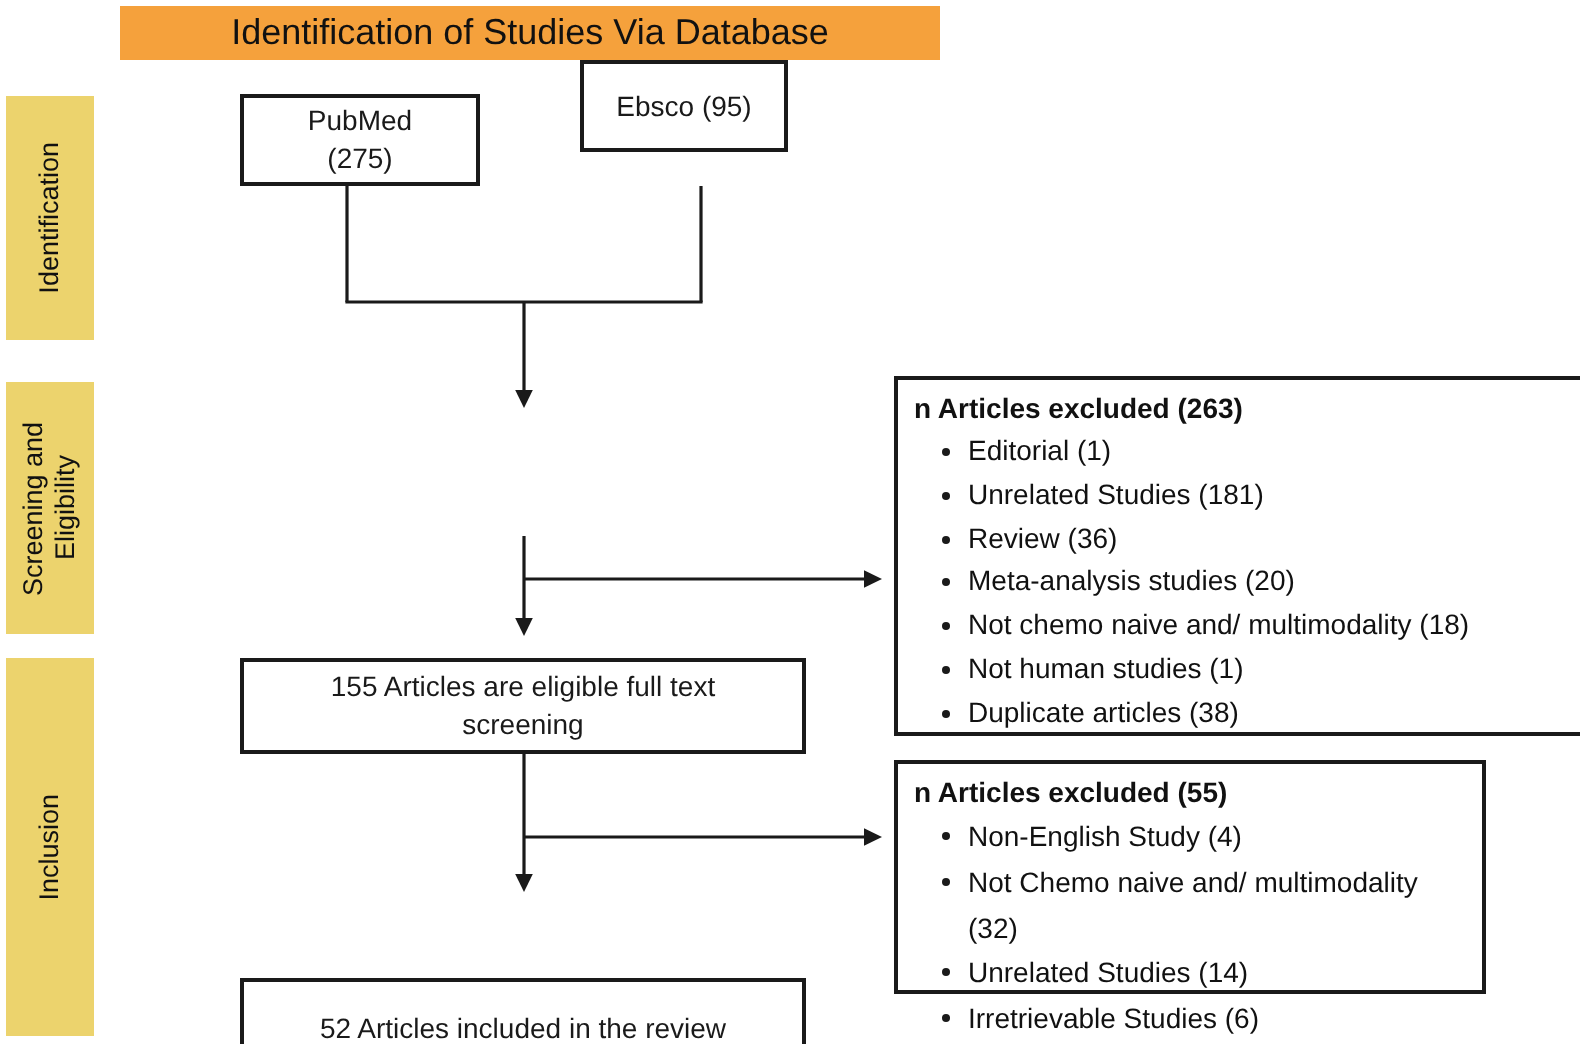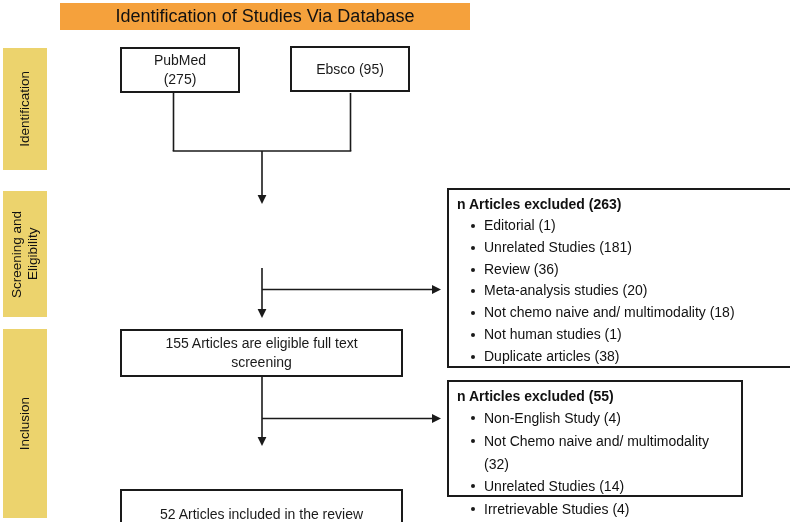--- a/index.html
+++ b/index.html
@@ -52,21 +52,21 @@
     position: absolute;
     background: #ffffff;
     border: 2px solid #1a1a1a;
     display: flex; align-items: center; justify-content: center;
     text-align: center;
     font-size: 14px;
     line-height: 19px;
     padding: 2px 14px;
   }
   .src-pubmed { left: 120px; top: 47px;  width: 120px; height: 46px; }
-  .src-ebsco  { left: 290px; top: 46px;  width: 120px; height: 46px; }
+  .src-ebsco  { left: 290px; top: 30px;  width: 104px; height: 46px; }
   .flow-1     { left: 143px; top: 217px; width: 241px; height: 51px; }
   .flow-2     { left: 120px; top: 329px; width: 283px; height: 48px; }
   .flow-3     { left: 120px; top: 489px; width: 283px; height: 51px; }
 
   
   .excl {
     position: absolute;
     background: #ffffff;
     border: 2px solid #1a1a1a;
     text-align: left;
@@ -170,17 +170,17 @@
       <li>Duplicate articles (38)</li>
     </ul>
   </div>
 
   <div class="excl excl-2">
     <div class="excl-title">n Articles excluded (55)</div>
     <ul>
       <li>Non-English Study (4)</li>
       <li>Not Chemo naive and/ multimodality (32)</li>
       <li>Unrelated Studies (14)</li>
-      <li>Irretrievable Studies (4)</li>
+      <li>Irretrievable Studies (6)</li>
     </ul>
   </div>
 
 </div>
 
 </body></html>

